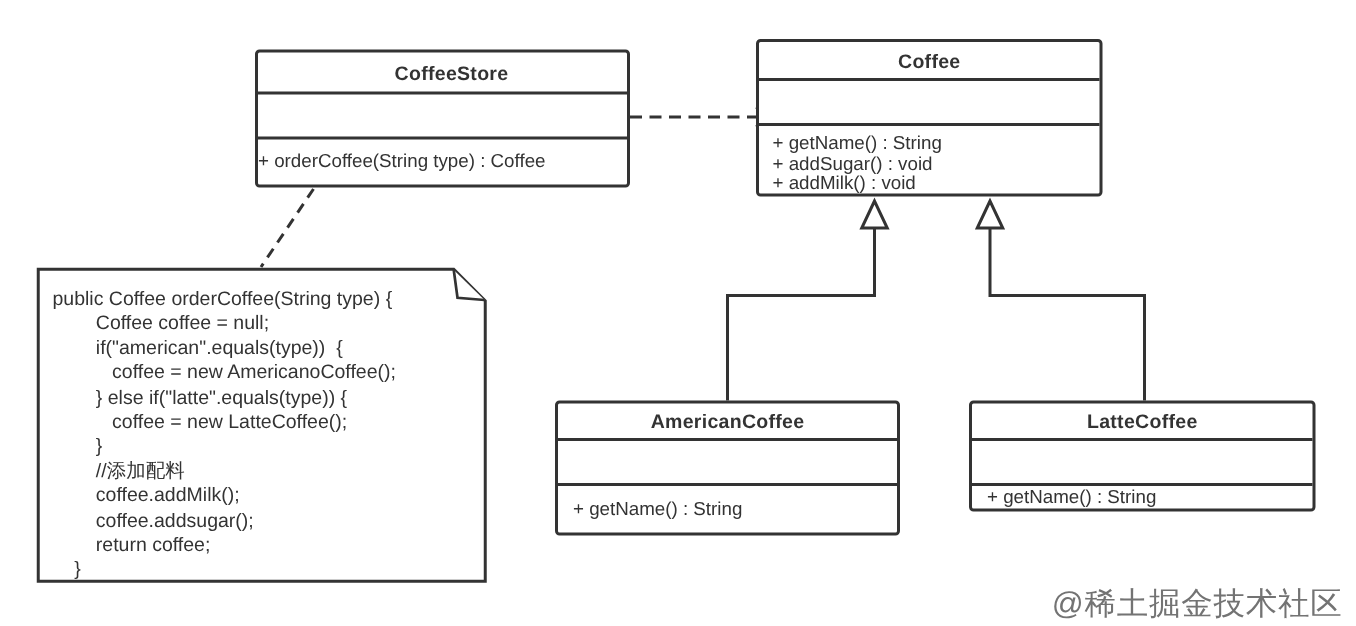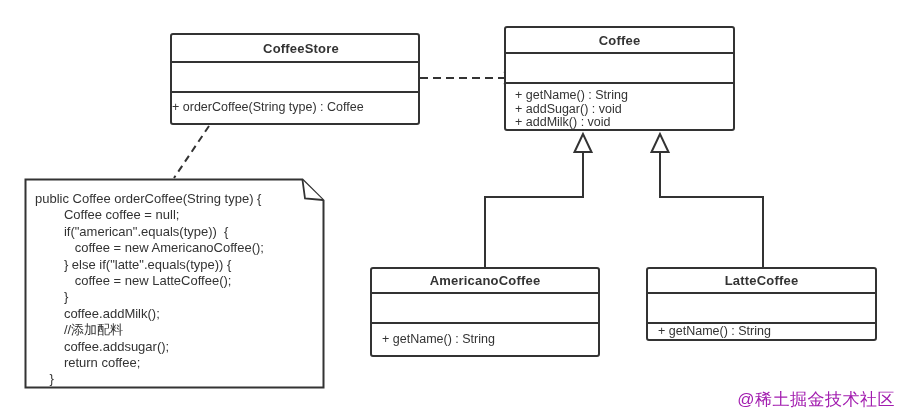--- a/index.html
+++ b/index.html
@@ -33,21 +33,21 @@
   .note { position:absolute; left:24px; top:178px; width:301px; height:211px; z-index:2; }
   .note svg { position:absolute; left:0; top:0; }
   .note-text {
     position:absolute; left:11px; top:13px; width:285px;
     font-size:13px; line-height:16.4px; color:#333333;
   }
   .note-line { white-space:pre; }
 
   .watermark {
     position:absolute; right:9px; top:388px; z-index:3;
-    font-size:17px; color:#a21caf; letter-spacing:0.5px;
+    font-size:21px; color:#737373; letter-spacing:0.5px;
   }
 </style>
 </head>
 <body>
 
 <div class="canvas">
 
   <svg class="overlay" width="904" height="417" viewBox="0 0 904 417">
 
     <path d="M420,78 H510" stroke="#333333" stroke-width="2" stroke-dasharray="8,5" fill="none"></path>
@@ -74,21 +74,21 @@
     <div class="uml-title" style="height:26px;">Coffee</div>
     <div class="uml-attrs" style="height:30px;"></div>
     <div class="uml-methods coffee-methods">
       <div class="uml-line">+ getName() : String</div>
       <div class="uml-line">+ addSugar() : void</div>
       <div class="uml-line">+ addMilk() : void</div>
     </div>
   </div>
 
   <div class="uml-class" style="left:370px; top:267px; width:230px; height:90px;">
-    <div class="uml-title" style="height:25px;">AmericanoCoffee</div>
+    <div class="uml-title" style="height:25px;">AmericanCoffee</div>
     <div class="uml-attrs" style="height:30px;"></div>
     <div class="uml-methods single">
       <div class="uml-line pad-left-10">+ getName() : String</div>
     </div>
   </div>
 
   <div class="uml-class" style="left:646px; top:267px; width:231px; height:74px;">
     <div class="uml-title" style="height:25px;">LatteCoffee</div>
     <div class="uml-attrs" style="height:30px;"></div>
     <div class="uml-methods single">
@@ -102,22 +102,22 @@
       <path d="M278.5,2 L281,20.5 L299,22" fill="#ffffff" stroke="#333333" stroke-width="1.8"></path>
     </svg>
     <div class="note-text">
       <div class="note-line">public Coffee orderCoffee(String type) {</div>
       <div class="note-line">        Coffee coffee = null;</div>
       <div class="note-line">        if("american".equals(type))  {</div>
       <div class="note-line">           coffee = new AmericanoCoffee();</div>
       <div class="note-line">        } else if("latte".equals(type)) {</div>
       <div class="note-line">           coffee = new LatteCoffee();</div>
       <div class="note-line">        }</div>
+      <div class="note-line">        //添加配料</div>
       <div class="note-line">        coffee.addMilk();</div>
-      <div class="note-line">        //添加配料</div>
       <div class="note-line">        coffee.addsugar();</div>
       <div class="note-line">        return coffee;</div>
       <div class="note-line">    }</div>
     </div>
   </div>
 
   <div class="watermark">@稀土掘金技术社区</div>
 </div>
 
 </body></html>

